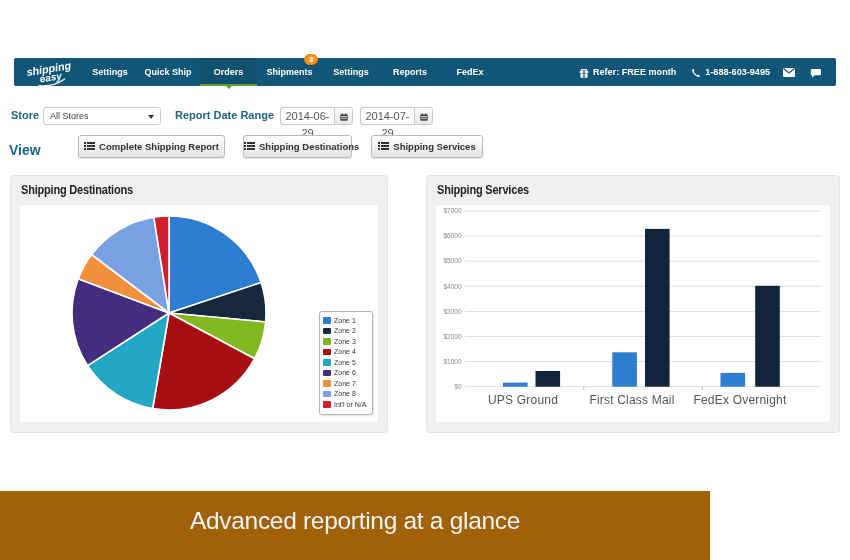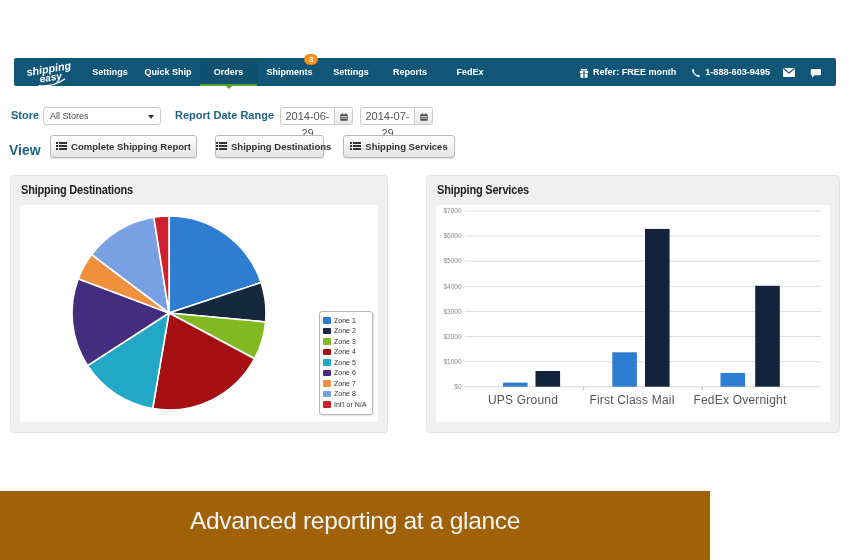--- a/index.html
+++ b/index.html
@@ -71,21 +71,21 @@
   border:1px solid #ccc; border-left:none; border-radius:0 3px 3px 0;
   background:linear-gradient(#fcfcfc,#e8e8e8); }
 #d1 { left:280px; width:55px; } #d1a { left:335px; }
 #d2 { left:360px; width:55px; } #d2a { left:415px; }
 .cal { position:absolute; left:4.5px; top:4.5px; }
 
 
 #view-label { position:absolute; left:9px; top:142px; font-size:14px; }
 .vbtn { position:absolute; top:135px; height:23px; border:1px solid #bbb; border-radius:3px;
   background:linear-gradient(#fff,#e4e4e4); box-shadow:0 1px 1px rgba(0,0,0,.12);
-  font-size:9.5px; font-weight:bold; color:#333; line-height:21px; text-align:center; white-space:nowrap; }
+  font-size:9.5px; font-weight:bold; color:#333; line-height:21px; text-align:center; white-space:nowrap;margin-left:28px; }
 #vb1 { left:50px;  width:147px; }
 #vb2 { left:215px; width:109px; }
 #vb3 { left:343px; width:112px; }
 .licon { display:inline-block; vertical-align:-1px; margin-right:4px; }
 
 
 .panel { position:absolute; top:175px; height:258px; background:#f0f0f0;
   border:1px solid #e3e3e3; border-radius:4px; }
 #panel-left  { left:10px;  width:378px; }
 #panel-right { left:426px; width:414px; }

